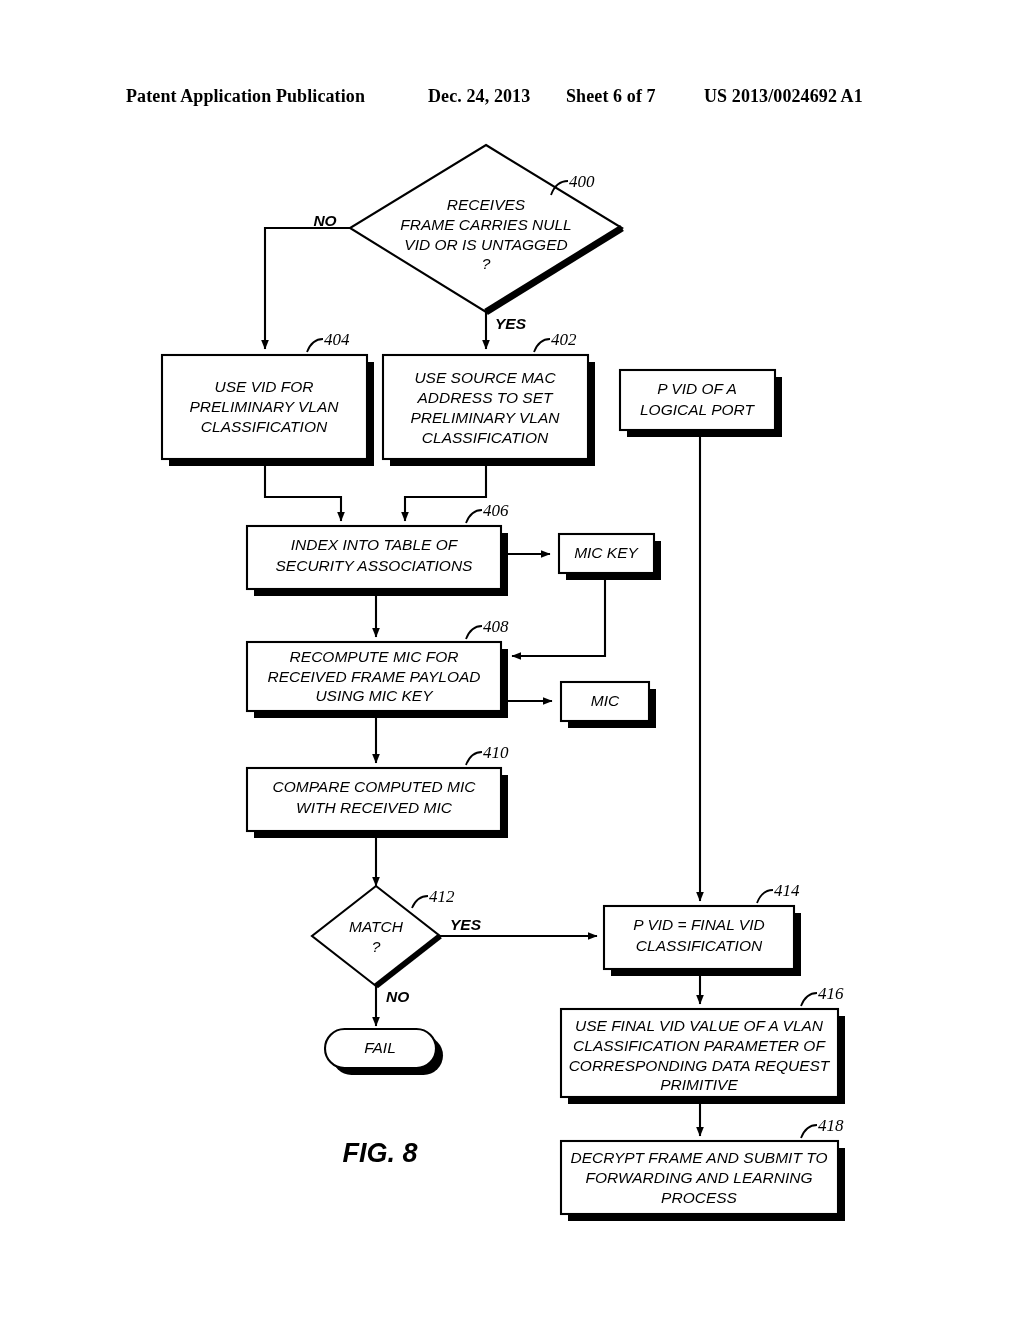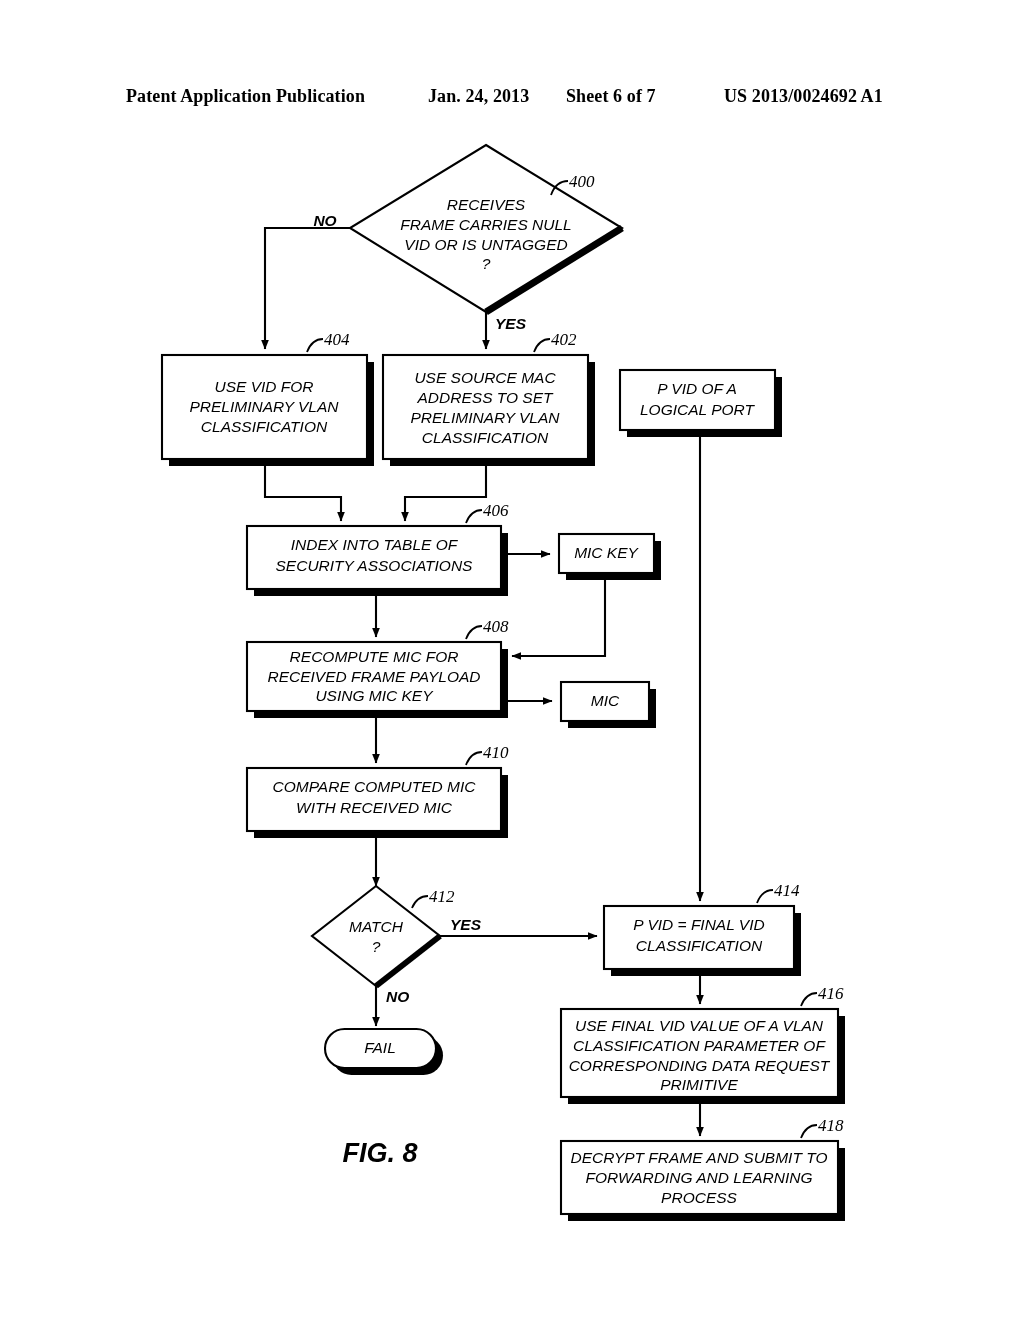--- a/index.html
+++ b/index.html
@@ -31,21 +31,21 @@
     align-items: baseline;
     font-family: "Liberation Serif", serif;
     font-weight: bold;
     font-size: 18px;
     color: #000;
     letter-spacing: 0.1px;
   }
   .hdr-left  { position: absolute; left: 126px; white-space: nowrap; }
   .hdr-mid   { position: absolute; left: 428px; white-space: nowrap; }
   .hdr-mid2  { position: absolute; left: 566px; white-space: nowrap; }
-  .hdr-right { position: absolute; left: 704px; white-space: nowrap; margin-left: 20px; }
+  .hdr-right { position: absolute; left: 704px; white-space: nowrap; }
 
   
   #figure {
     position: absolute;
     left: 0;
     top: 0;
     width: 1024px;
     height: 1320px;
   }
   svg { display: block; }
@@ -89,21 +89,21 @@
   .conn { stroke: #000000; stroke-width: 2.1; fill: none; }
   .leader { stroke: #000000; stroke-width: 1.8; fill: none; }
 </style>
 </head>
 <body>
 
 <div id="page">
 
   <div class="pub-header">
     <span class="hdr-left">Patent Application Publication</span>
-    <span class="hdr-mid">Jan. 24, 2013</span>
+    <span class="hdr-mid">Dec. 24, 2013</span>
     <span class="hdr-mid2">Sheet 6 of 7</span>
     <span class="hdr-right">US 2013/0024692 A1</span>
   </div>
 
   <div id="figure">
   <svg width="1024" height="1320" viewBox="0 0 1024 1320" xmlns="http://www.w3.org/2000/svg">
     <defs>
       <marker id="arw" markerWidth="11" markerHeight="11" refX="9.4" refY="4" orient="auto" markerUnits="userSpaceOnUse">
         <path d="M0,0 L10,4 L0,8 z" fill="#000"></path>
       </marker>

